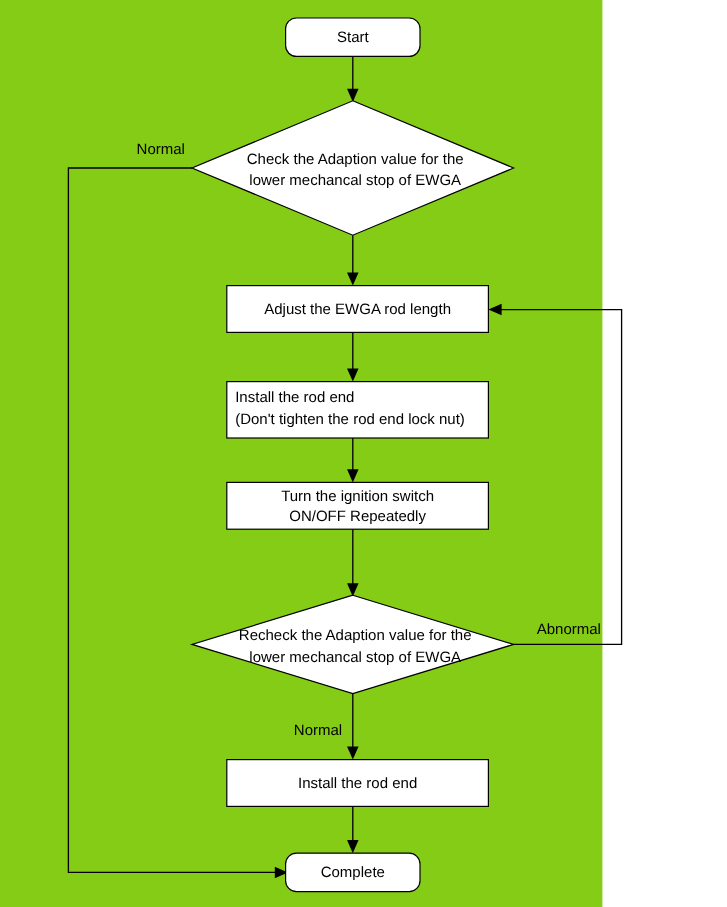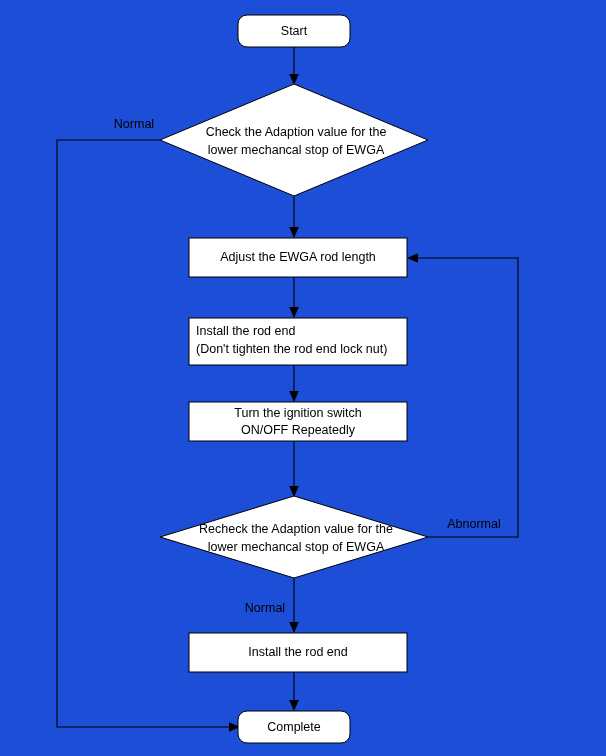--- a/index.html
+++ b/index.html
@@ -8,23 +8,23 @@
     background: #ffffff;
   }
   body {
     width: 606px;
     height: 756px;
     font-family: "Liberation Sans", sans-serif;
     overflow: hidden;
   }
   #flowchart-root {
     position: relative;
-    width: 606px;
+    width: 502px;
     height: 756px;
-    background: #1d4ed8;
+    background: #84cc16;
   }
   svg#flow-svg {
     display: block;
     width: 606px;
     height: 756px;
   }
   .node-shape {
     fill: #ffffff;
     stroke: #000000;
     stroke-width: 1;

